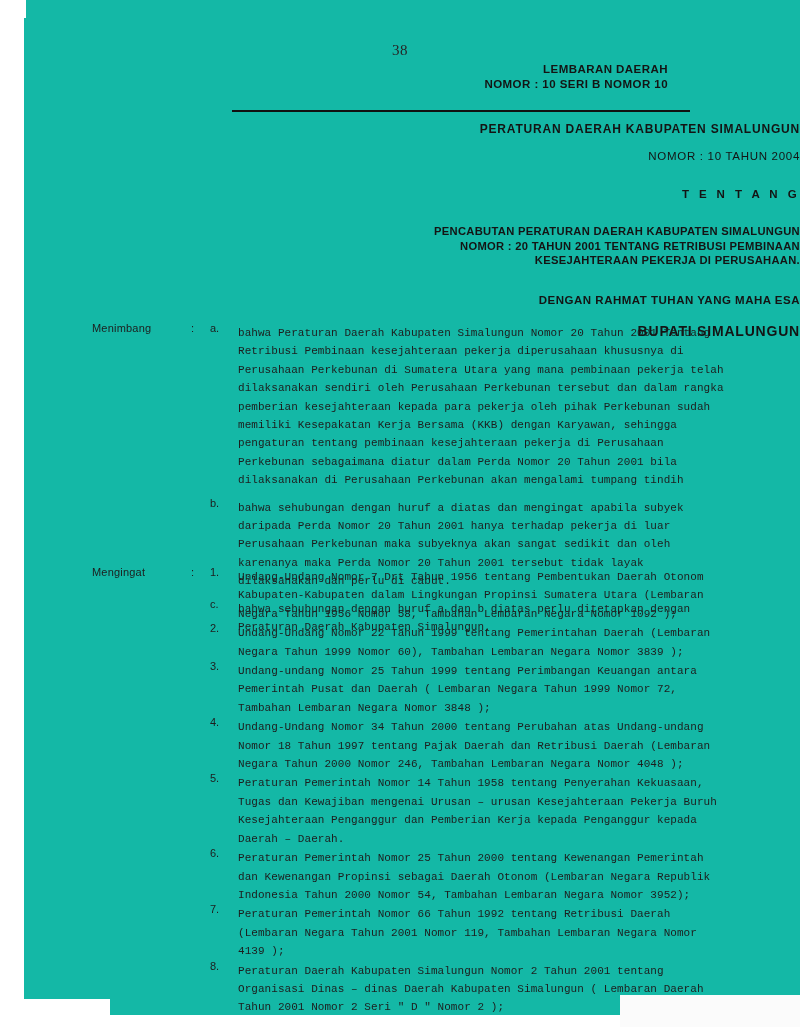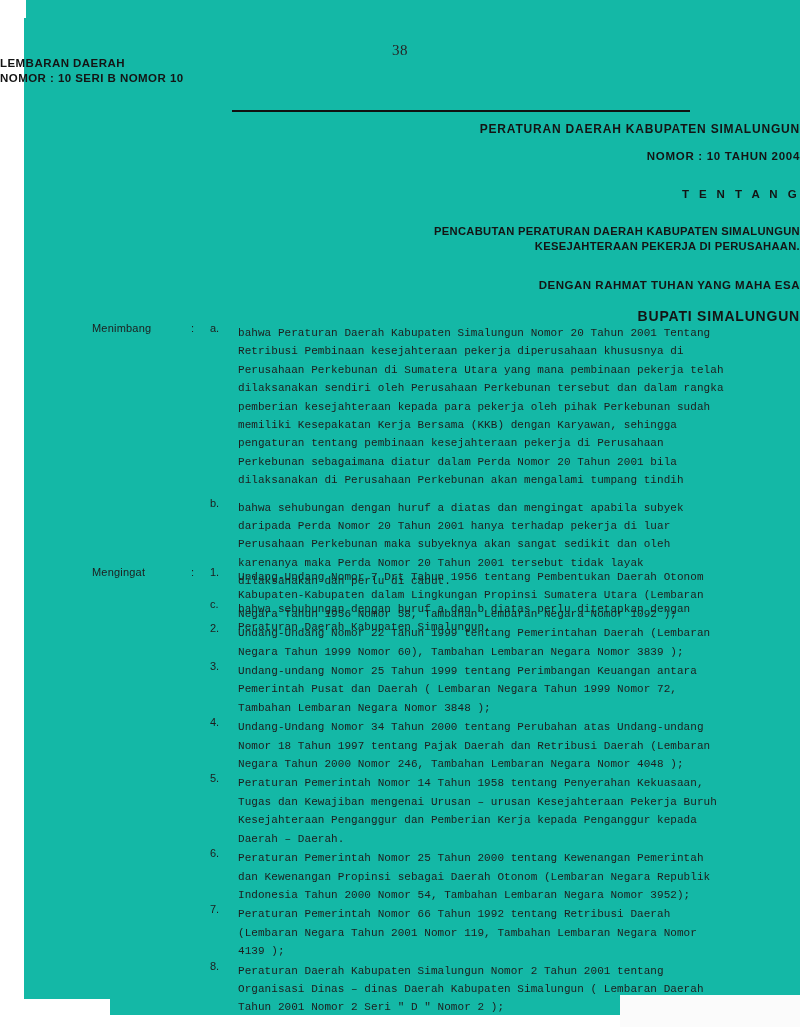--- a/index.html
+++ b/index.html
@@ -58,23 +58,23 @@
     width: 800px;
     text-align: center;
     font-family: "Liberation Serif", serif;
     font-size: 15px;
     letter-spacing: 0.5px;
     color: #262626;
   }
 
   .header-block {
     position: absolute;
-    left: 0; top: 56px;
+    left: 0; top: 62px;
     width: 668px;
-    text-align: left;
+    text-align: right;
   }
   .header-block .hl {
     font-weight: bold;
     font-size: 11.5px;
     letter-spacing: 0.45px;
     line-height: 15px;
     color: #141414;
   }
 
   .rule {
@@ -92,21 +92,21 @@
     text-align: right;
   }
   .title-main {
     font-weight: bold;
     font-size: 12px;
     letter-spacing: 0.8px;
     color: #141414;
     margin-top: 4px;
   }
   .title-sub {
-    font-weight: bold;
+    font-weight: normal;
     font-size: 11.5px;
     letter-spacing: 0.7px;
     color: #141414;
     margin-top: 14px;
   }
   .tentang {
     font-weight: bold;
     font-size: 11.5px;
     letter-spacing: 3.4px;
     color: #141414;
@@ -209,20 +209,21 @@
   </div>
 
   <div class="rule"></div>
 
   <div class="title-block">
     <div class="title-main">PERATURAN DAERAH KABUPATEN SIMALUNGUN</div>
     <div class="title-sub">NOMOR :   10   TAHUN 2004</div>
     <div class="tentang">T E N T A N G</div>
     <div class="about-block">
       <div>PENCABUTAN PERATURAN DAERAH KABUPATEN SIMALUNGUN</div>
+      <div>NOMOR : 20 TAHUN 2001 TENTANG RETRIBUSI PEMBINAAN</div>
       <div>KESEJAHTERAAN PEKERJA DI PERUSAHAAN.</div>
     </div>
     <div class="rahmat">DENGAN RAHMAT TUHAN YANG MAHA ESA</div>
     <div class="bupati">BUPATI  SIMALUNGUN</div>
   </div>
 
   <div class="section" id="sec-menimbang">
     <div class="sec-label">Menimbang</div>
     <div class="sec-colon">:</div>
     <div class="items">

